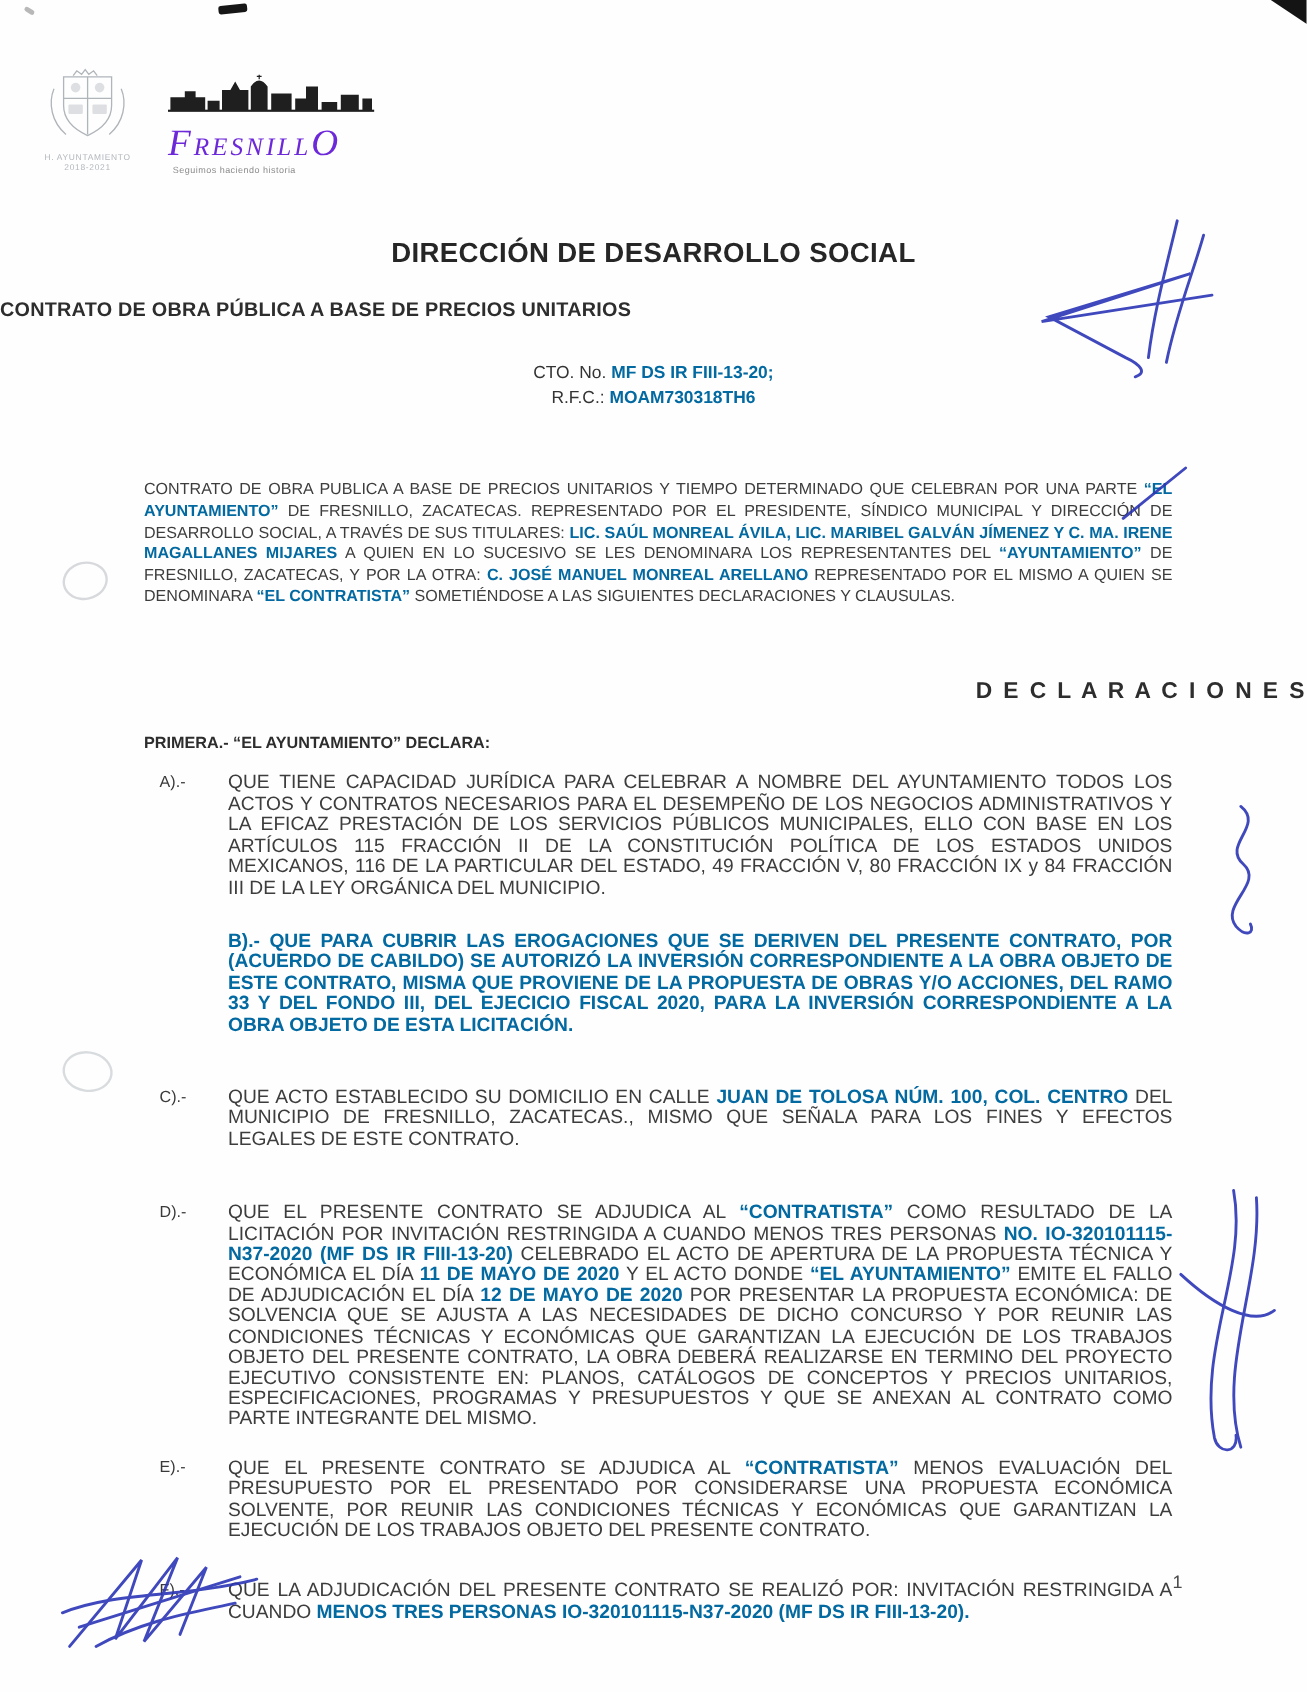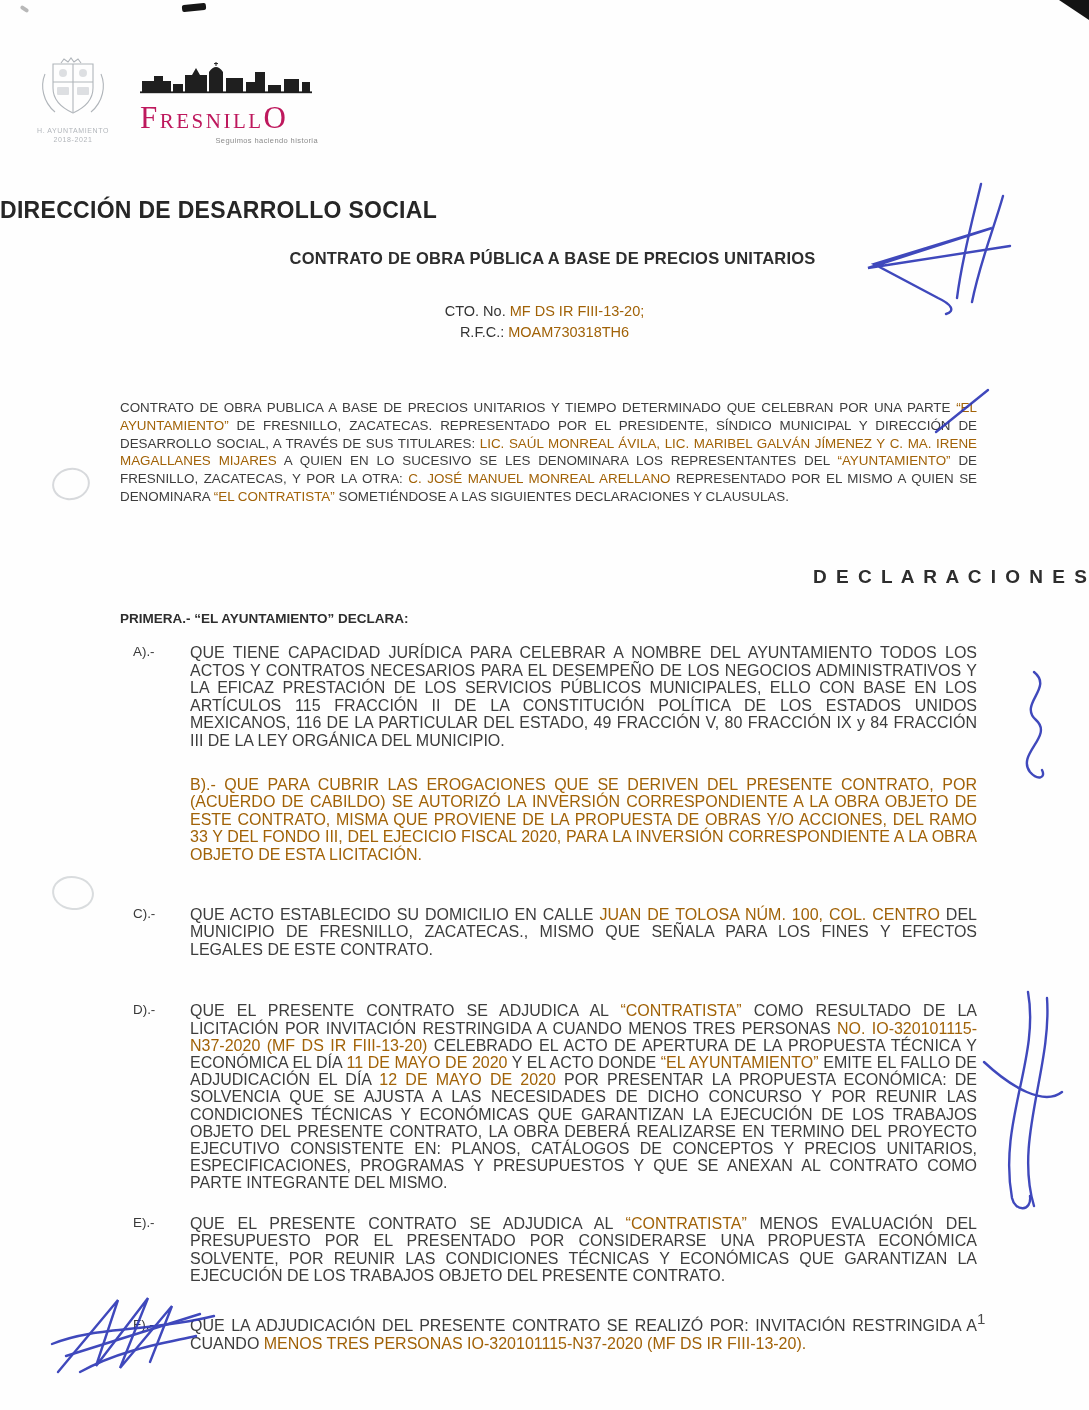--- a/index.html
+++ b/index.html
@@ -4,47 +4,47 @@
 <style>
   * { margin:0; padding:0; box-sizing:border-box; }
   html,body { background:#ffffff; }
   body { font-family:"Liberation Sans", sans-serif; }
 
   .page {
     position:relative; width:1089px; height:1410px;
     background:#fefefe; overflow:hidden; color:#3c3c3c; margin:0 auto;
   }
 
-  .b { font-weight:400; color:#a16207; }
+  .b { font-weight:700; color:#0369a1; }
 
   
   .corner-tr { position:absolute; top:0; right:0; width:0; height:0;
     border-top:20px solid #141414; border-left:30px solid transparent; }
   .dash-top { position:absolute; top:4px; left:182px; width:24px; height:7px;
     background:#161616; transform:rotate(-6deg); border-radius:2px; }
   .dot-tl { position:absolute; top:7px; left:20px; width:9px; height:4px;
     background:#9a9a9a; transform:rotate(32deg); border-radius:2px; opacity:.7; }
 
   
   .crest { position:absolute; left:26px; top:56px; width:94px; text-align:center; }
   .crest-caption { font-size:7px; color:#b2b6bb; letter-spacing:.6px; line-height:9px; }
 
   .brand { position:absolute; left:140px; top:62px; width:178px; }
   .brand-name { font-family:"Liberation Serif", serif; font-size:21px; letter-spacing:2.5px;
-    color:#be185d; white-space:nowrap; margin-top:2px; }
+    color:#6d28d9; white-space:nowrap; margin-top:2px;font-style:italic; }
   .brand-name .lg { font-size:31px; }
-  .brand-tagline { font-size:7.5px; color:#8b8b8b; letter-spacing:.4px; margin-left:4px;text-align:right; }
+  .brand-tagline { font-size:7.5px; color:#8b8b8b; letter-spacing:.4px; margin-left:4px; }
 
   
   .h1 { position:absolute; top:141px; left:0; right:0; text-align:center;
     font-size:26px; font-weight:400; letter-spacing:.6px; color:#3a3a3a; }
-  .h2 { position:absolute; top:197px; left:0; right:0; text-align:left;
+  .h2 { position:absolute; top:197px; left:0; right:0; text-align:center;
     font-size:23px; font-weight:700; letter-spacing:.3px; color:#262626; }
-  .h3 { position:absolute; top:249px; left:0; right:0; text-align:center;
-    font-size:16.5px; font-weight:700; letter-spacing:.2px; color:#2d2d2d;padding-left:16px; }
+  .h3 { position:absolute; top:249px; left:0; right:0; 
+    font-size:16.5px; font-weight:700; letter-spacing:.2px; color:#2d2d2d; }
 
   .refs { position:absolute; top:301px; left:0; right:0; text-align:center;
     font-size:14.5px; line-height:21px; color:#343434; }
 
   
   .intro { position:absolute; top:399px; left:120px; width:857px;
     font-size:13.4px; line-height:17.8px; text-align:justify; color:#3d3d3d; }
 
   .decl-heading { position:absolute; top:566px; left:0; right:0; text-align:right;
     font-size:19px; font-weight:700; letter-spacing:2px; color:#2d2d2d; }

